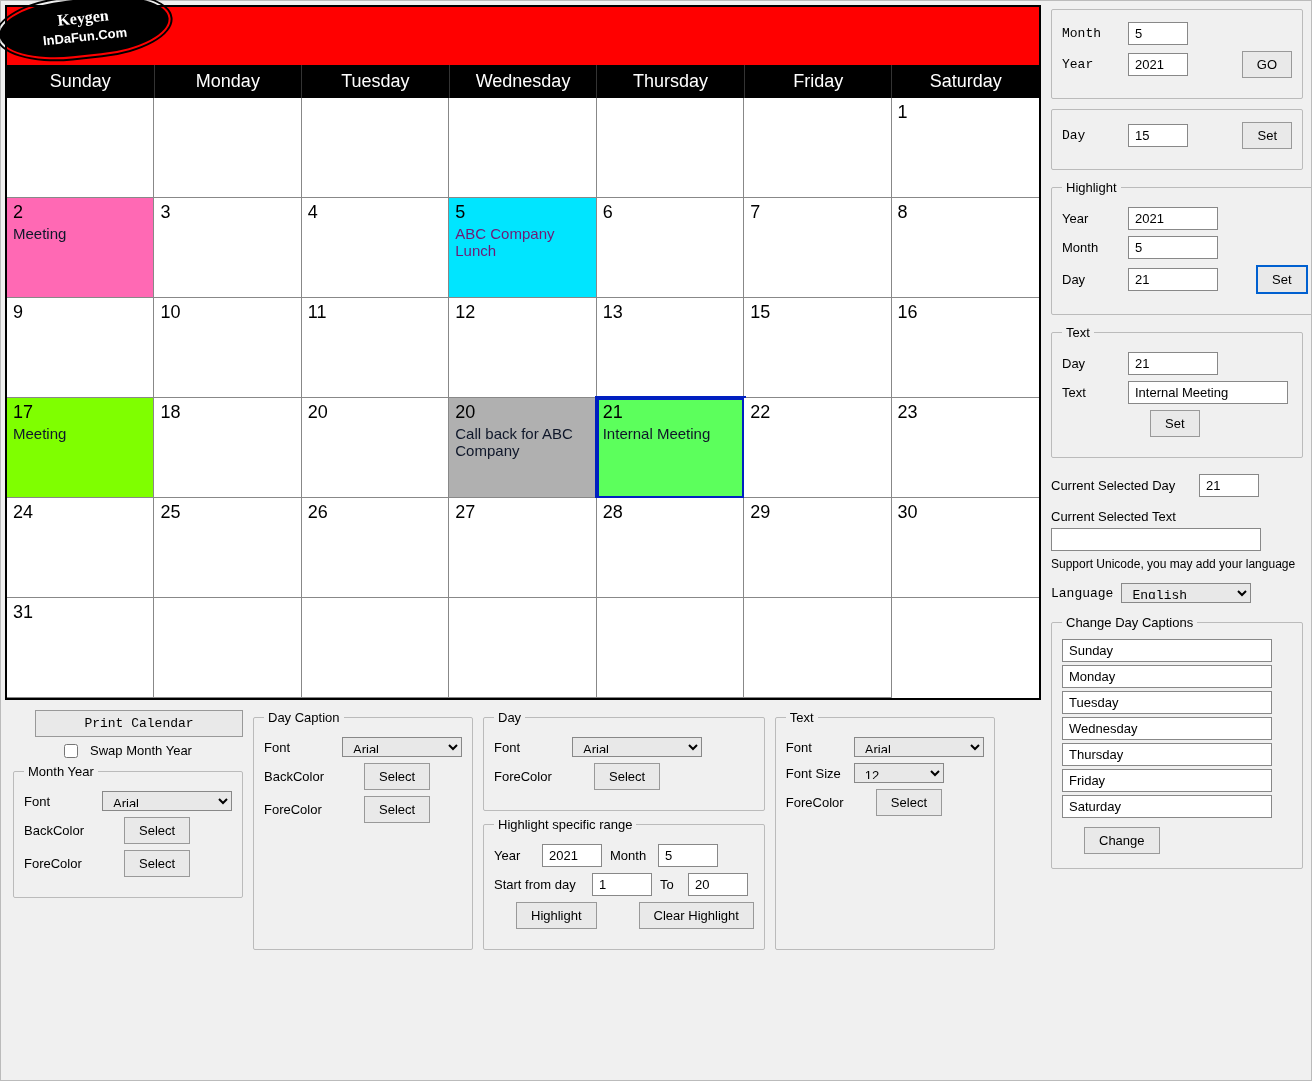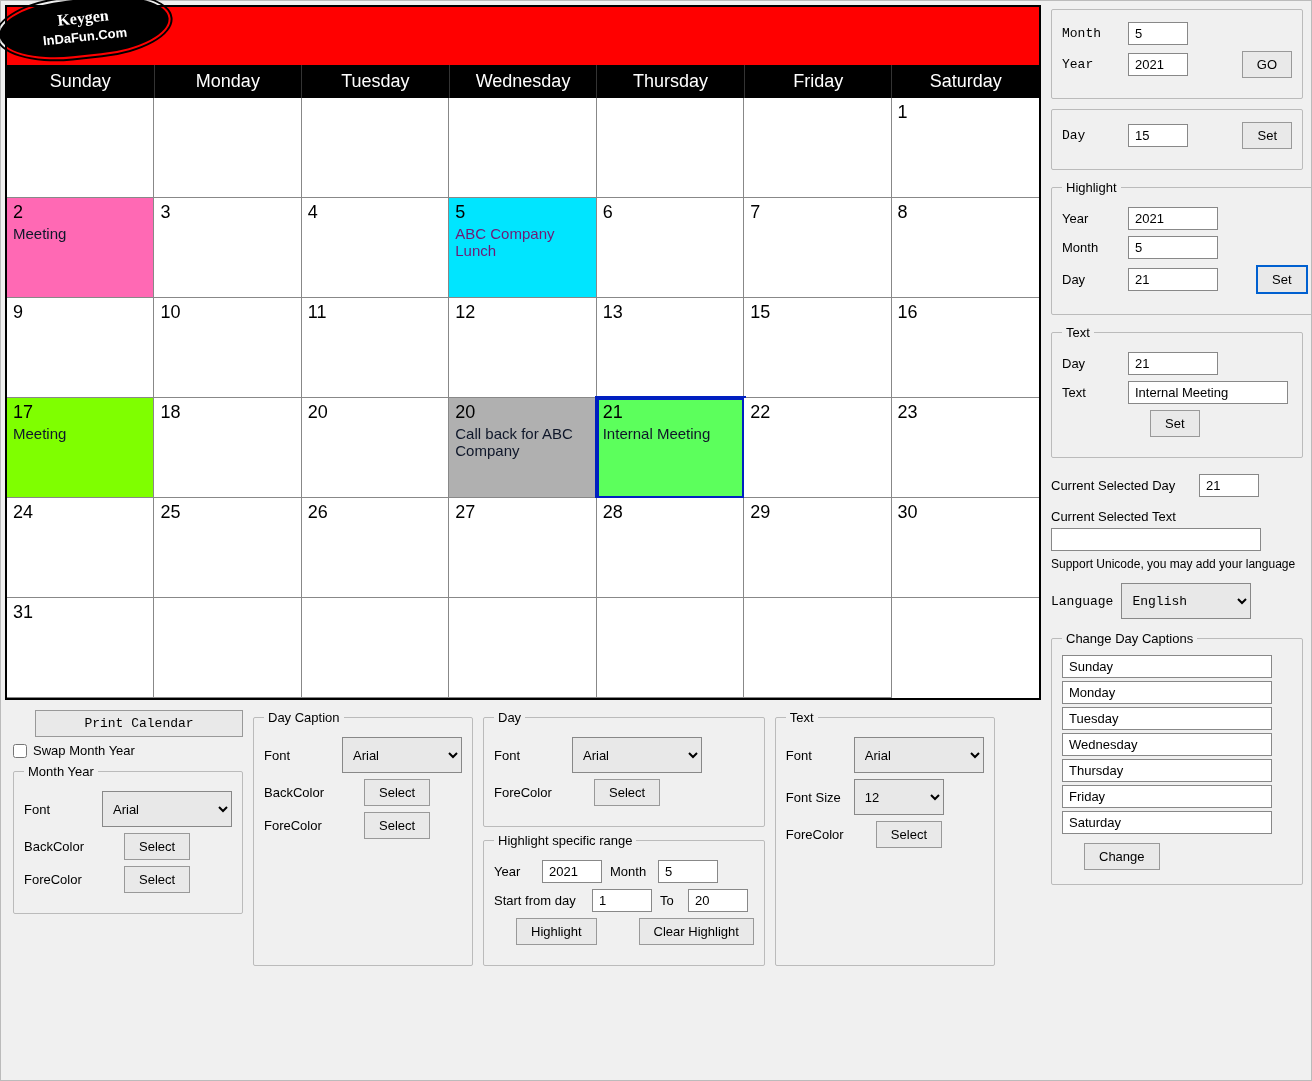--- a/index.html
+++ b/index.html
@@ -39,21 +39,21 @@
 .cell.gray{background:#b0b0b0;}
 .cell.sel{background:#5cff5c; outline:4px solid #0020c0; outline-offset:-2px;}
 
 .bottom { display:flex; gap:10px; padding:4px 8px; }
 
 fieldset { border:1px solid #bbb; padding:6px 10px 14px 10px; border-radius:2px; }
 legend { font-size:13px; padding:0 4px; }
 .frow { display:flex; align-items:center; gap:8px; margin:6px 0; }
 .frow label { min-width:70px; font-size:13px; }
 select, input[type=text] { border:1px solid #888; padding:3px 6px; font-size:13px; background:#fff; }
-select { background:#e8e8e8; height:36px; }
+select { background:#e8e8e8; height:20px; }
 button, .btn { background:#e9e9e9; border:1px solid #999; padding:5px 14px; font-size:13px; cursor:pointer;margin-left:22px; }
 input[type=checkbox]{width:14px;height:14px;}
 
 
 .right { width:260px; display:flex; flex-direction:column; gap:6px; padding:4px; }
 .right fieldset{margin-bottom:4px;}
 .right .frow label{min-width:58px;}
 .small-input{width:60px;}
 .med-input{width:90px;}
 .lg-input{width:160px;}
@@ -218,21 +218,21 @@
             </div>
             <div class="cell">
               <div class="num"></div>
             </div>
           </div>
       </div>
 
       <div class="bottom">
         <div style="display:flex;flex-direction:column;gap:6px;">
           <button class="mono">Print Calendar</button>
-          <label class="mono" style="display:flex;align-items:center;gap:6px;">
+          <label class="mono" style="display:flex;align-items:center;gap:12px;justify-content:center;">
             <input type="checkbox" style="">
             <span>Swap Month Year</span>
           </label>
           <fieldset>
             <legend>Month Year</legend>
             <div class="frow">
                 <label>Font</label>
               <select style="width:130px"><option>Arial</option></select>
               </div>
             <div class="frow">

